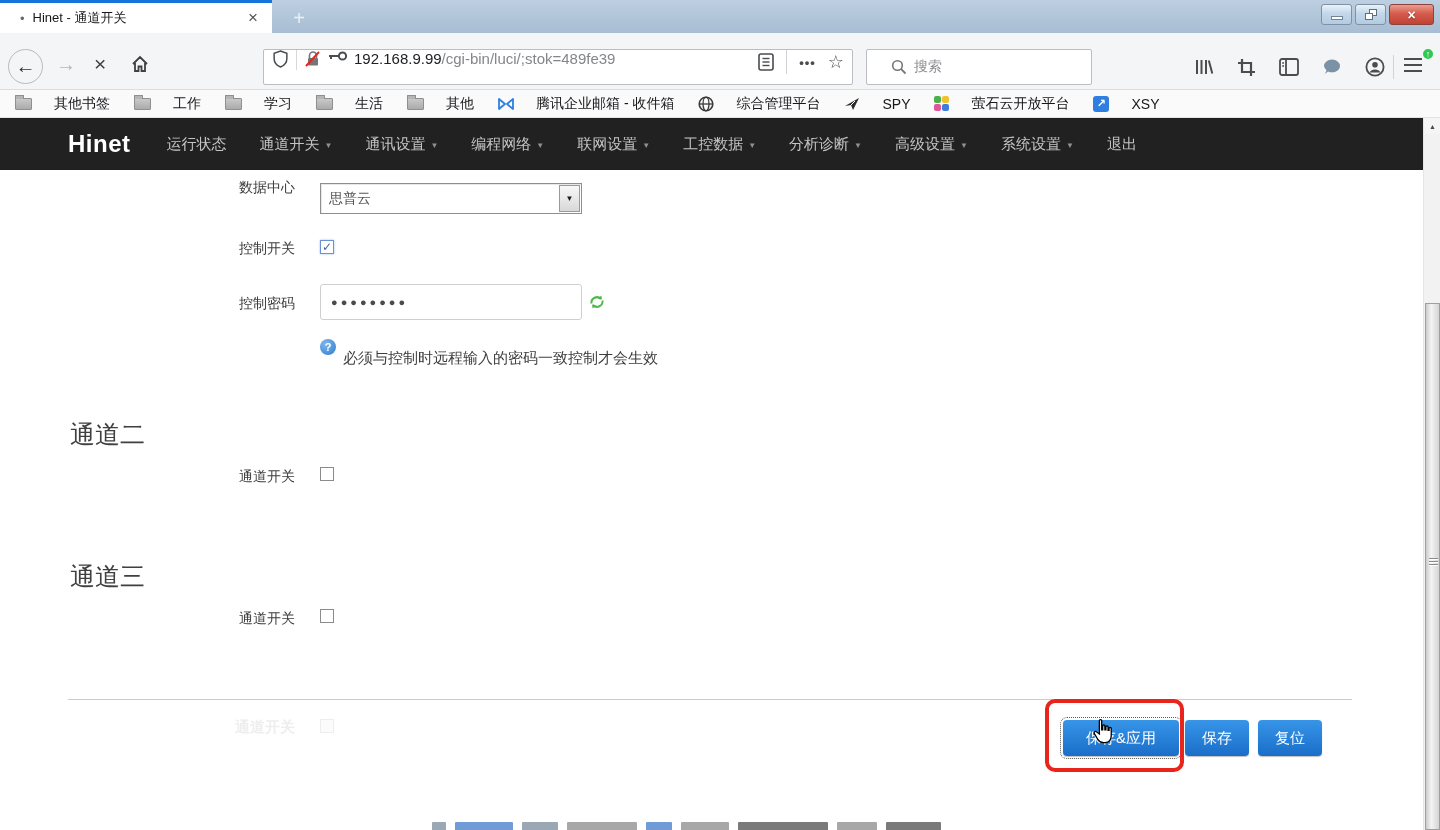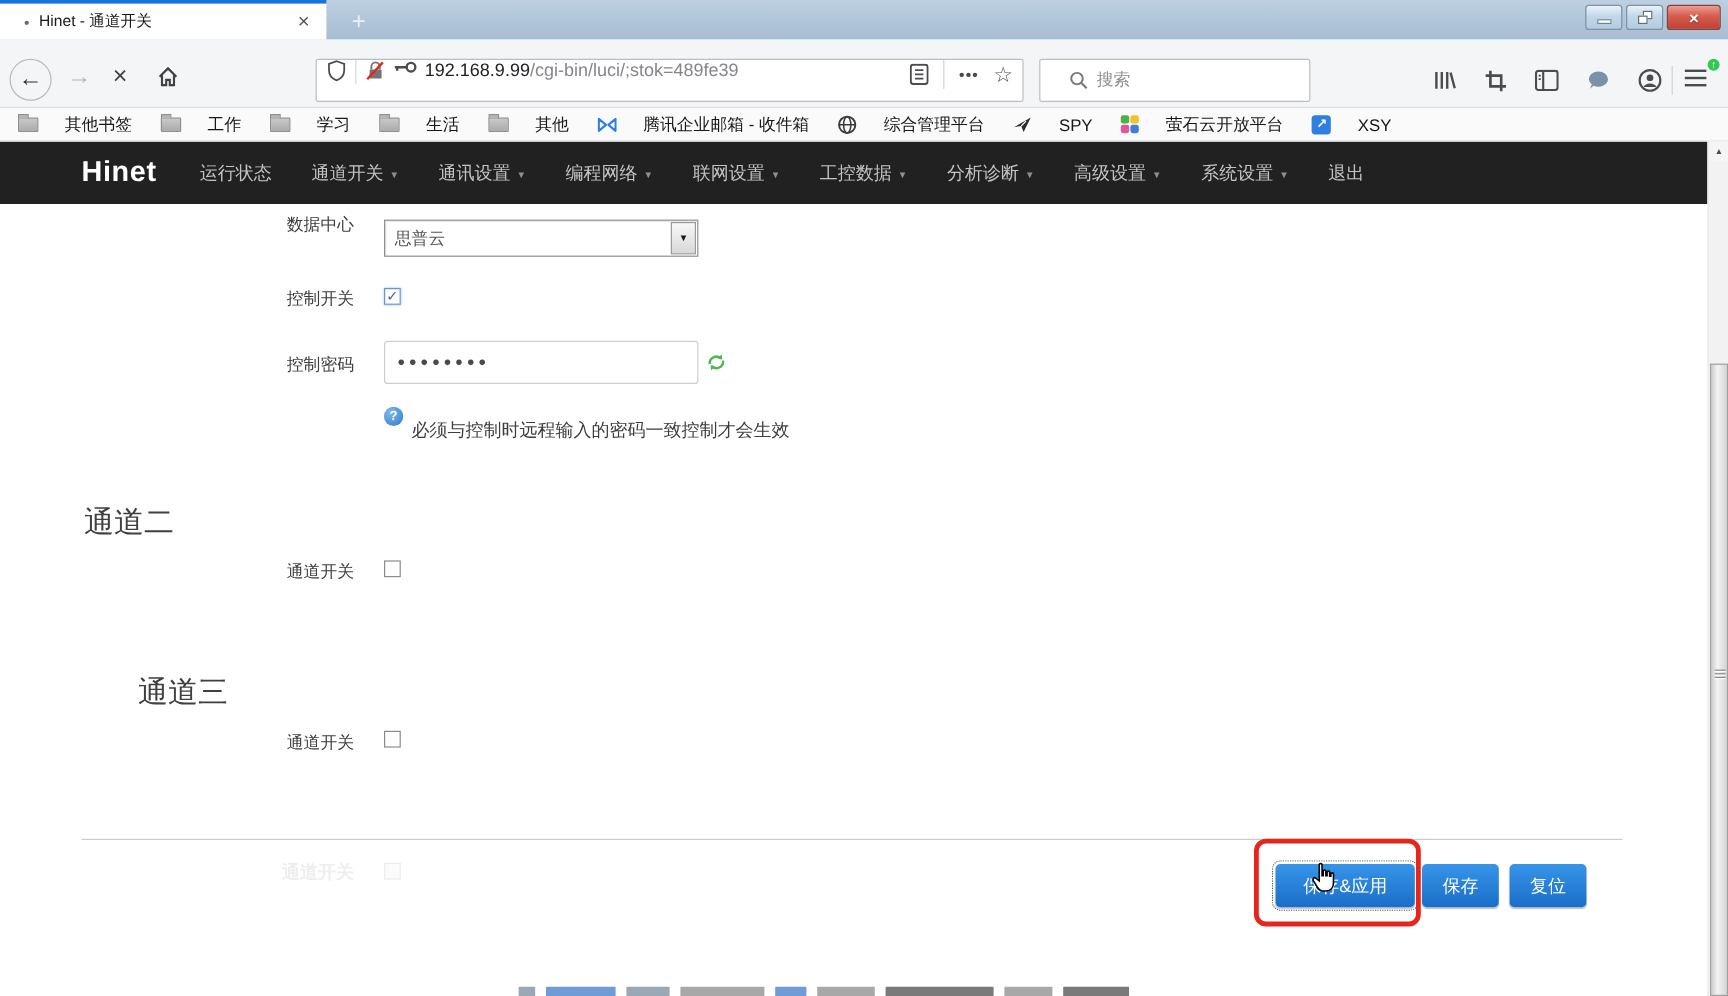--- a/index.html
+++ b/index.html
@@ -397,21 +397,21 @@
   </span>
   <div class="help-row">
     <span class="help-ic">?</span>
     <span class="help-text">必须与控制时远程输入的密码一致控制才会生效</span>
   </div>
 
   <div class="section-title" style="top:300px;">通道二</div>
   <div class="form-label" style="top:350px;">通道开关</div>
   <div class="checkbox" style="top:349px;"></div>
 
-  <div class="section-title" style="top:442px;margin-left:45px;">通道三</div>
+  <div class="section-title" style="top:442px;">通道三</div>
   <div class="form-label" style="top:492px;">通道开关</div>
   <div class="checkbox" style="top:491px;"></div>
 
   <div class="divider"></div>
 
   <div class="ghost-label">通道开关</div>
   <div class="checkbox ghosted" style="top:601px;"></div>
 
   <button class="btn focused" style="left:1063px; width:116px;">保存&amp;应用</button>
   <button class="btn" style="left:1185px; width:64px;">保存</button>

